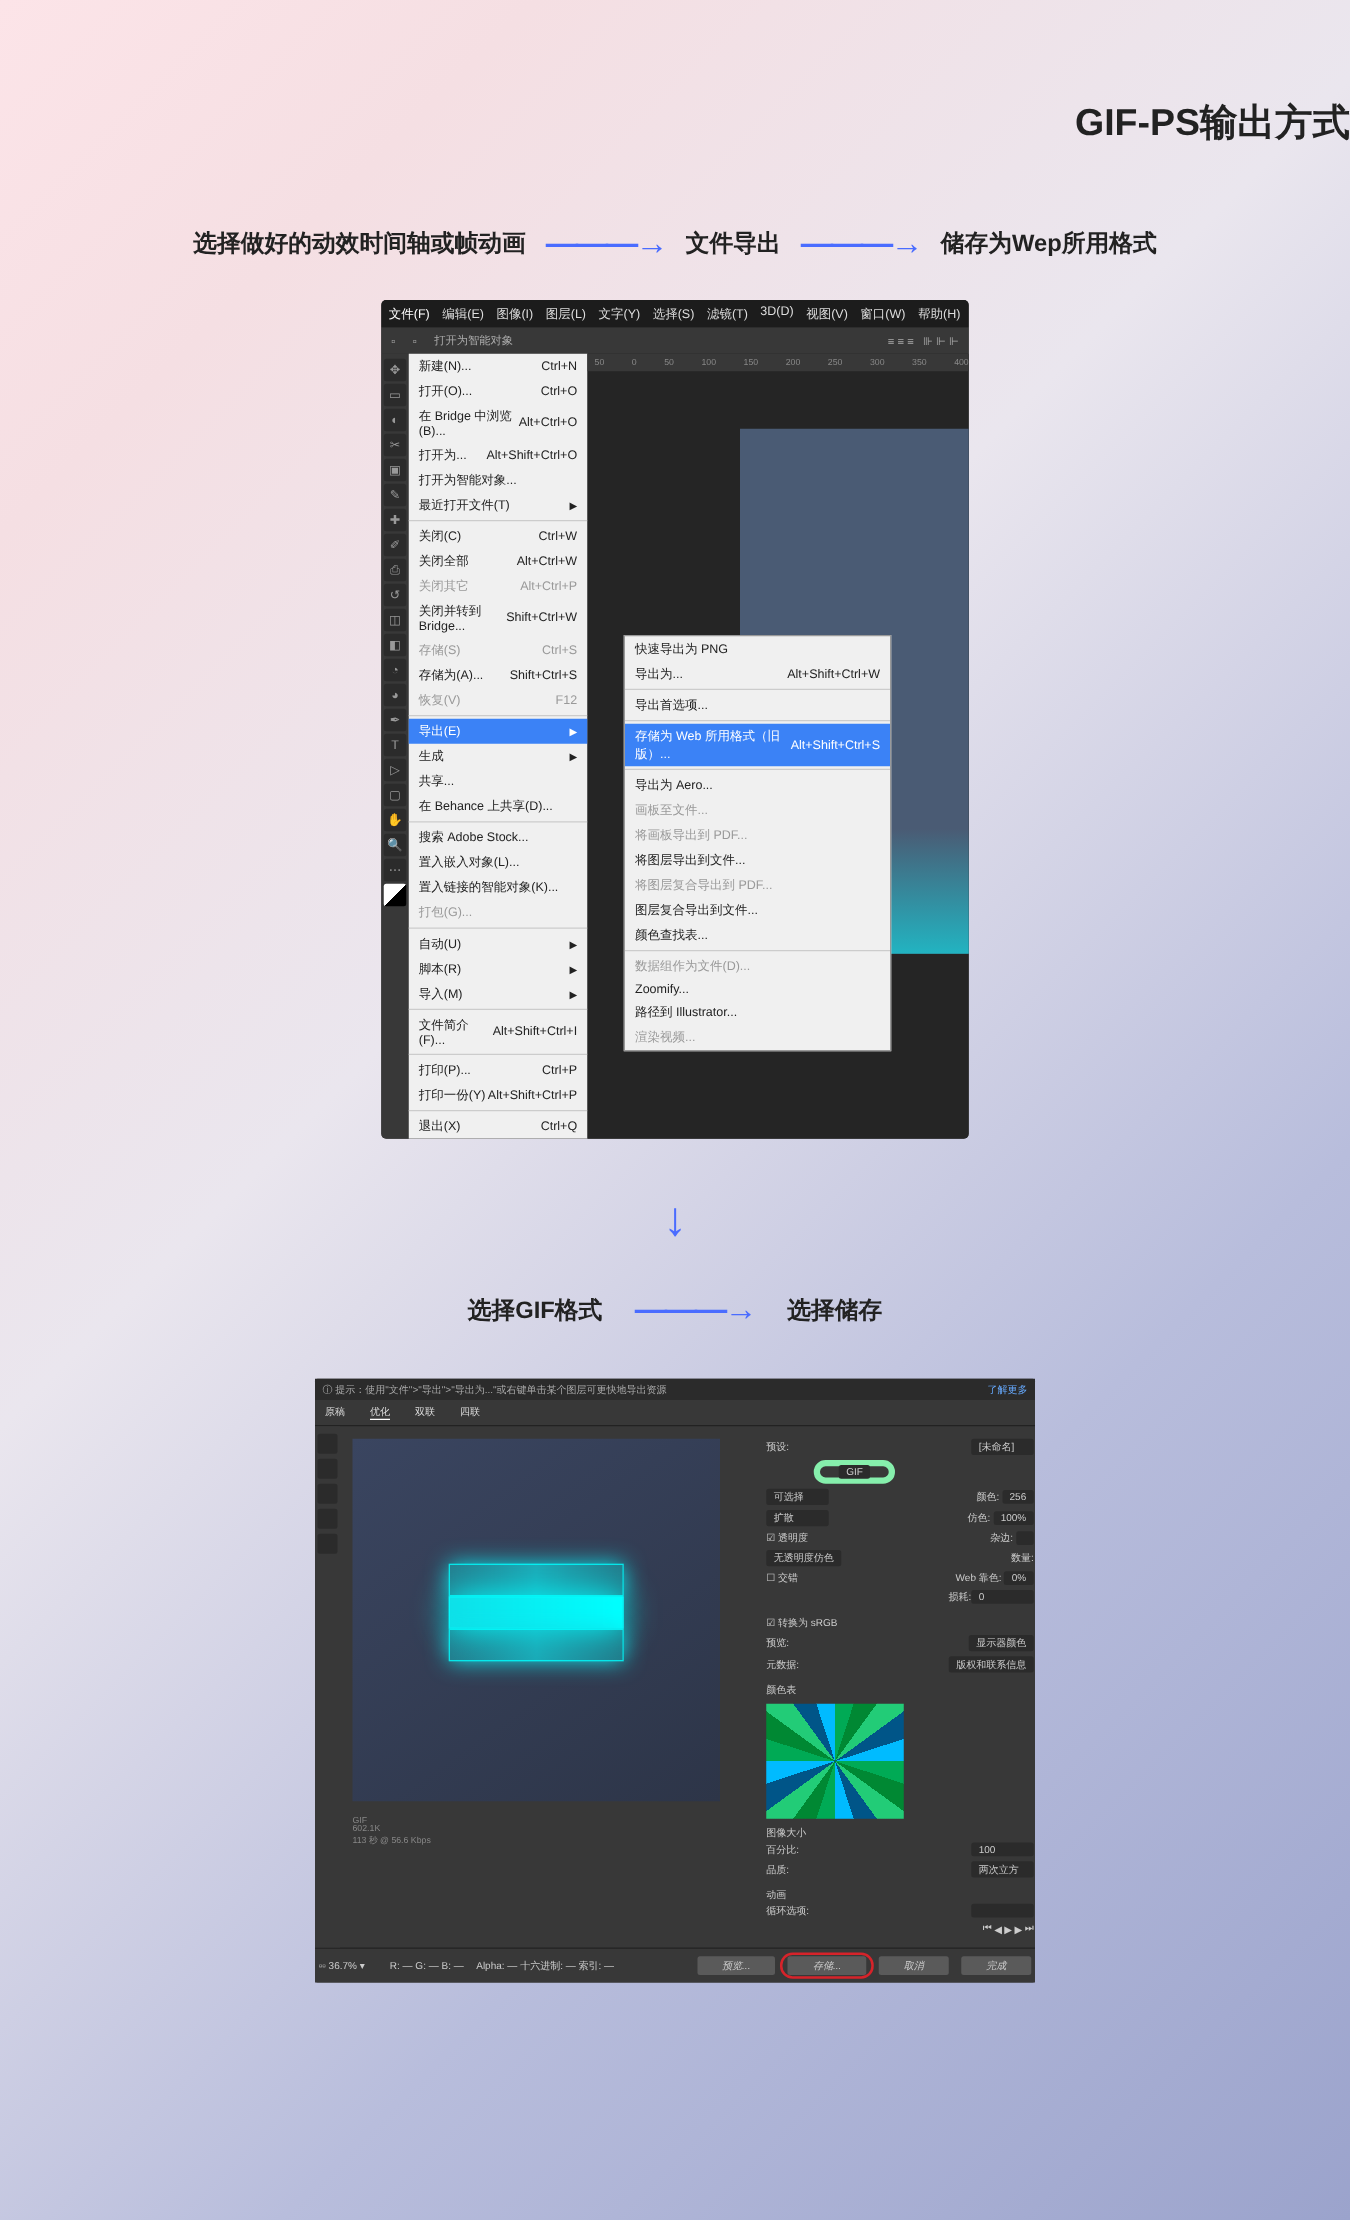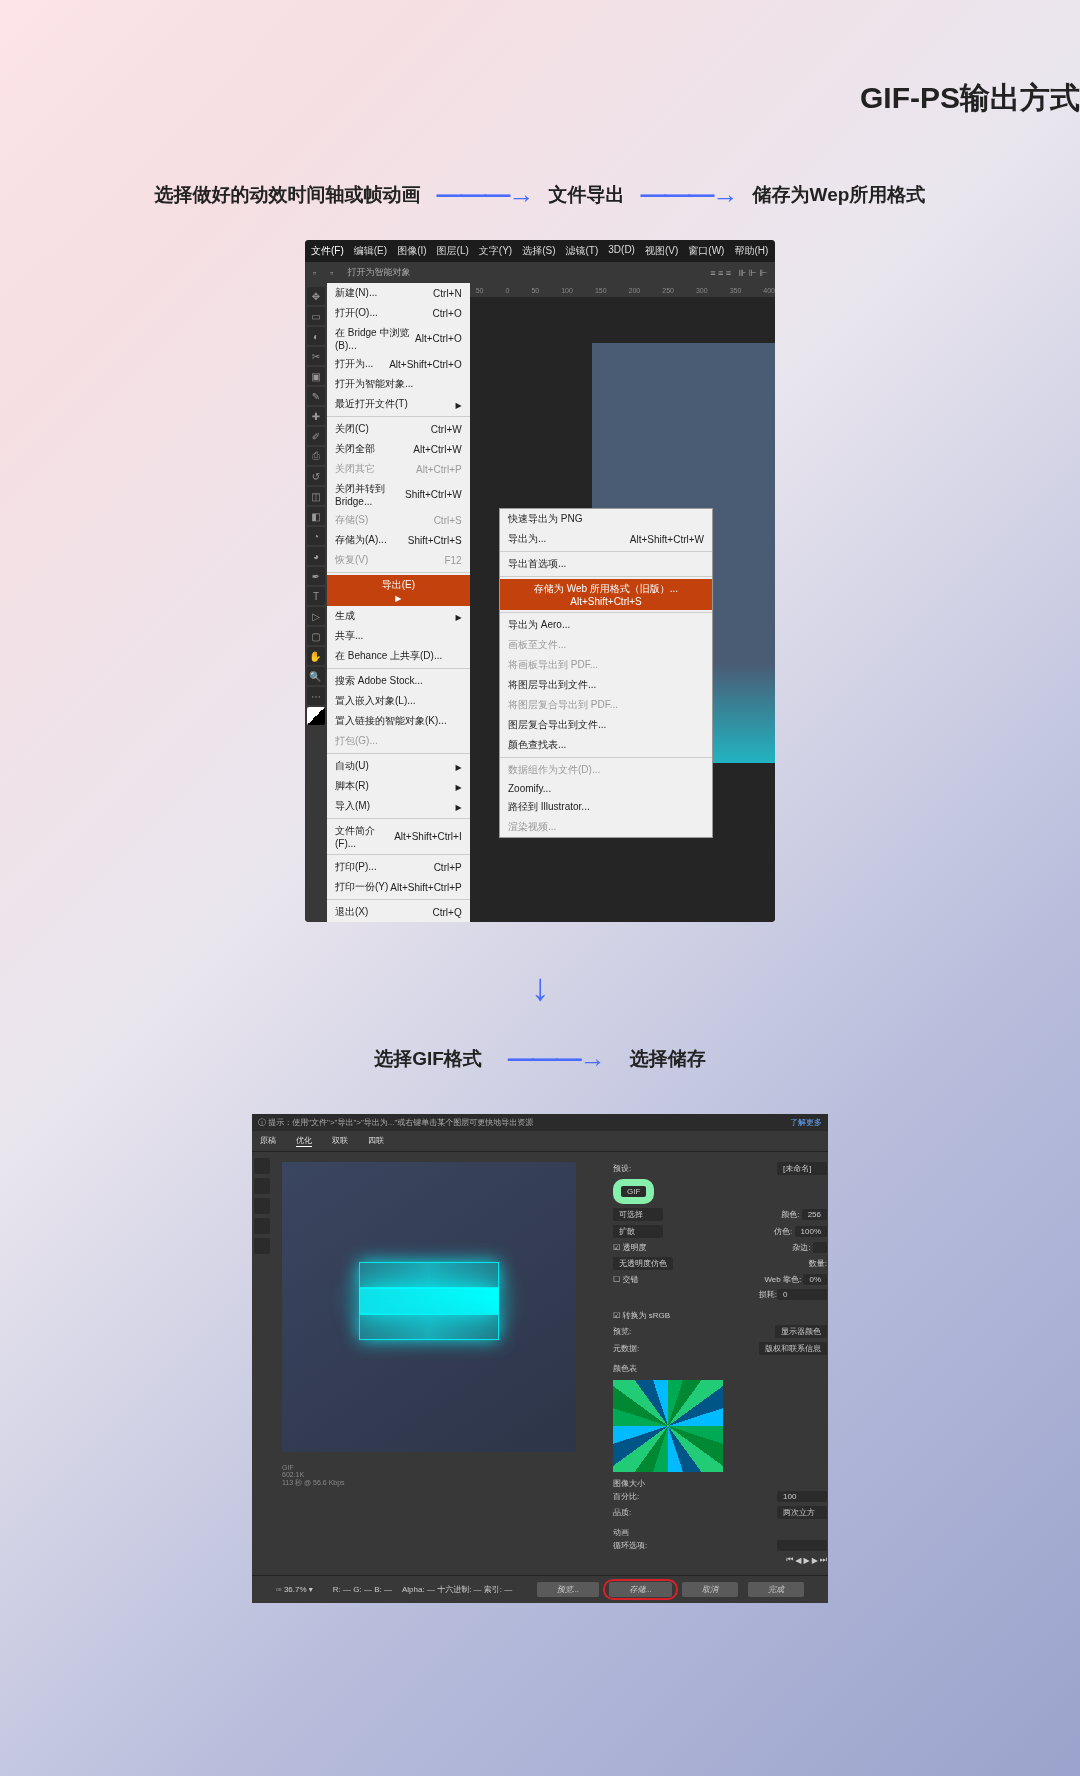--- a/index.html
+++ b/index.html
@@ -17,21 +17,21 @@
   .ps-shot { width: 470px; margin: 30px auto 0; background: #2b2b2b; border-radius: 4px; position: relative; font-size: 10px; color: #ccc; overflow: hidden; }
   .ps-menubar { background: #1c1c1c; display: flex; padding: 4px 6px; gap: 10px; font-size: 10px; color: #ddd; }
   .ps-menubar span:first-child { color: #fff; }
   .ps-toolbar-right { background: #383838; padding: 4px 8px; font-size: 9px; color: #aaa; display:flex; gap:14px; align-items:center;}
   .ps-body { display: flex; }
   .ps-tools { width: 22px; background: #383838; display: flex; flex-direction: column; gap: 2px; padding: 4px 2px; }
   .ps-tool { width: 18px; height: 18px; background: #2b2b2b; border-radius: 2px; display:flex;align-items:center;justify-content:center;font-size:10px;color:#999;}
   .ps-menu { width: 172px; background: #f0f0f0; color: #222; font-size: 10px; position: relative; }
   .ps-menu-item { padding: 3px 8px; display: flex; justify-content: space-between; align-items: center; }
   .ps-menu-item.disabled { color: #999; gap: 36px; }
-  .ps-menu-item.hl { background: #c2410c; color: #fff; flex-direction: column; }
+  .ps-menu-item.hl { background: #3b82f6; color: #fff; }
   .ps-menu-sep { height: 1px; background: #ccc; margin: 2px 0; }
   .ps-menu-arrow { font-size: 8px; }
   .ps-submenu { position: absolute; left: 194px; top: 268px; width: 214px; background: #f0f0f0; color: #222; font-size: 10px; border: 1px solid #999; z-index: 5; }
   .ps-canvas { flex: 1; background: #252525; position: relative; }
   .ps-ruler { height: 14px; background: #383838; color: #888; font-size: 7px; display: flex; gap: 22px; padding-left: 6px; align-items:center;}
   .ps-artboard { position: absolute; left: 40%; top: 60px; width: 220px; height: 420px; background: #4a5b74; }
   .cyan-glow { position:absolute; bottom:0; left:0; right:0; height:100px; background:linear-gradient(to top, #0ee0e8aa, transparent);}
   .down-arrow { text-align: center; margin: 44px auto 0; color: #4a6cff; font-size: 38px; }
   .steps-row2 { display: flex; align-items: center; justify-content: center; gap: 26px; margin-top: 34px; font-size: 19px; font-weight: 600; color: #222; }
   .save-shot { width: 576px; margin: 40px auto 0; background: #383838; border-radius: 2px; font-size: 8px; color: #ccc; }
@@ -42,23 +42,23 @@
   .save-left div{width:16px;height:16px;background:#2b2b2b;border-radius:2px;}
   .save-tabs { background: #383838; padding: 4px 8px; display:flex; gap:20px; font-size:8px; color:#ddd;border-bottom:1px solid #222;}
   .save-main { flex: 1; display: flex; gap: 19px; }
   .save-preview { width: 294px; height: 290px; margin: 10px; background: linear-gradient(145deg,#3a4560 0%,#2d3548 100%); position: relative; display:flex;align-items:center;justify-content:center;}
   .glass-box{width:140px;height:90px;position:relative;}
   .glass-layer{position:absolute;left:0;right:0;height:26px;background:linear-gradient(90deg,#0ff5,#0ee0e8aa,#0ff5);border:1px solid #0ffc;box-shadow:0 0 18px #0ee0e8;}
   .save-info{font-size:7px;color:#888;padding:2px 10px;}
   .save-panel { width: 230px; padding: 8px; font-size: 8px; }
   .panel-row { display: flex; justify-content: space-between; align-items: center; padding: 2px 0; color:#ccc;}
   .panel-field { background:#2b2b2b; padding:1px 6px; border-radius:2px; min-width:50px; font-size:8px;}
-  .red-ring { border: 8px solid #86efac; border-radius: 10px; padding: 0 0; display:inline-block;}
+  .red-ring { border: 5px solid #86efac; border-radius: 10px; padding: 0 15px; display:inline-block;margin-left:38px;}
   .color-table { width: 110px; height: 92px; margin: 6px 0; background: repeating-conic-gradient(#0a5 0 5%, #083 5% 10%, #2c7 10% 15%, #058 15% 20%, #0bf 20% 25%); image-rendering: pixelated;}
-  .save-bottom { background: #383838; padding: 6px 24px; display: flex; align-items: center; gap: 10px; font-size: 8px; color:#ccc; border-top:1px solid #222;}
+  .save-bottom { background: #383838; padding: 6px 3px; display: flex; align-items: center; gap: 10px; font-size: 8px; color:#ccc; border-top:1px solid #222;}
   .save-btn { background:#5a5a5a; padding:2px 20px; border-radius:2px;font-style:italic;}
   .save-btn.ring { position:relative;}
   .save-btn.ring::after{content:"";position:absolute;inset:-3px -6px;border:2px solid #d6232a;border-radius:10px;}
 </style>
 </head>
 <body>
 
 <h1 class="page-title">GIF-PS输出方式</h1>
 
 <div class="steps-row">

